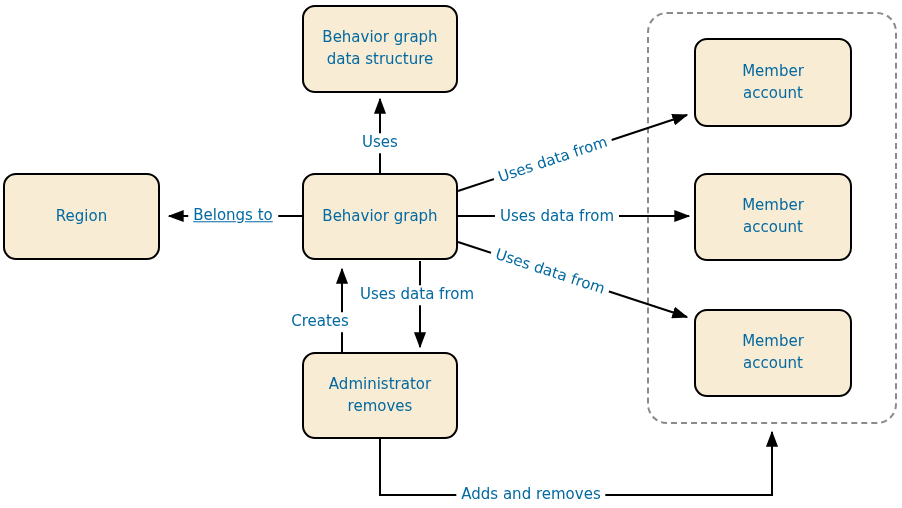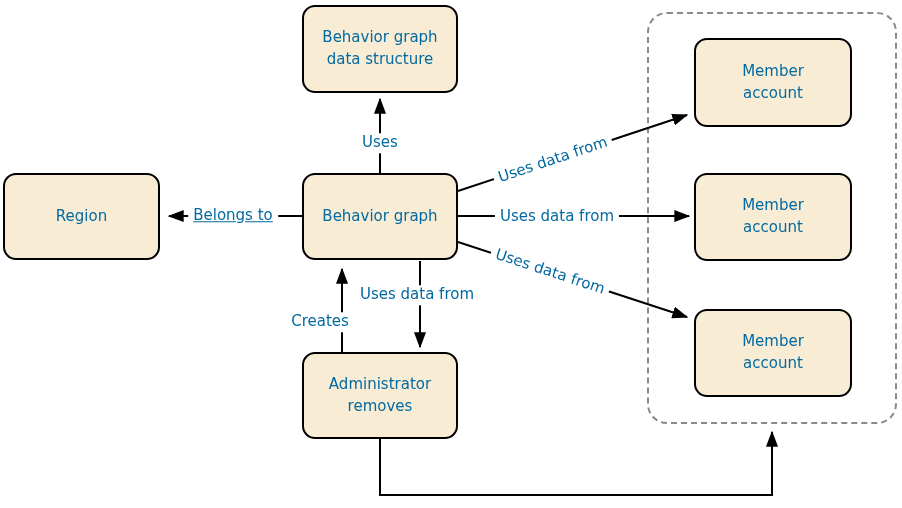--- a/index.html
+++ b/index.html
@@ -123,14 +123,15 @@
 account</span>
   </div>
 
   <div class="elabel lbl-uses">Uses</div>
   <div class="elabel lbl-belongs">Belongs to</div>
   <div class="elabel lbl-udf-top rot-up">Uses data from</div>
   <div class="elabel lbl-udf-mid">Uses data from</div>
   <div class="elabel lbl-udf-bottom rot-down">Uses data from</div>
   <div class="elabel lbl-creates">Creates</div>
   <div class="elabel lbl-udf-admin">Uses data from</div>
+  <div class="elabel lbl-adds">Adds and removes</div>
 
 </div>
 
 </body></html>

